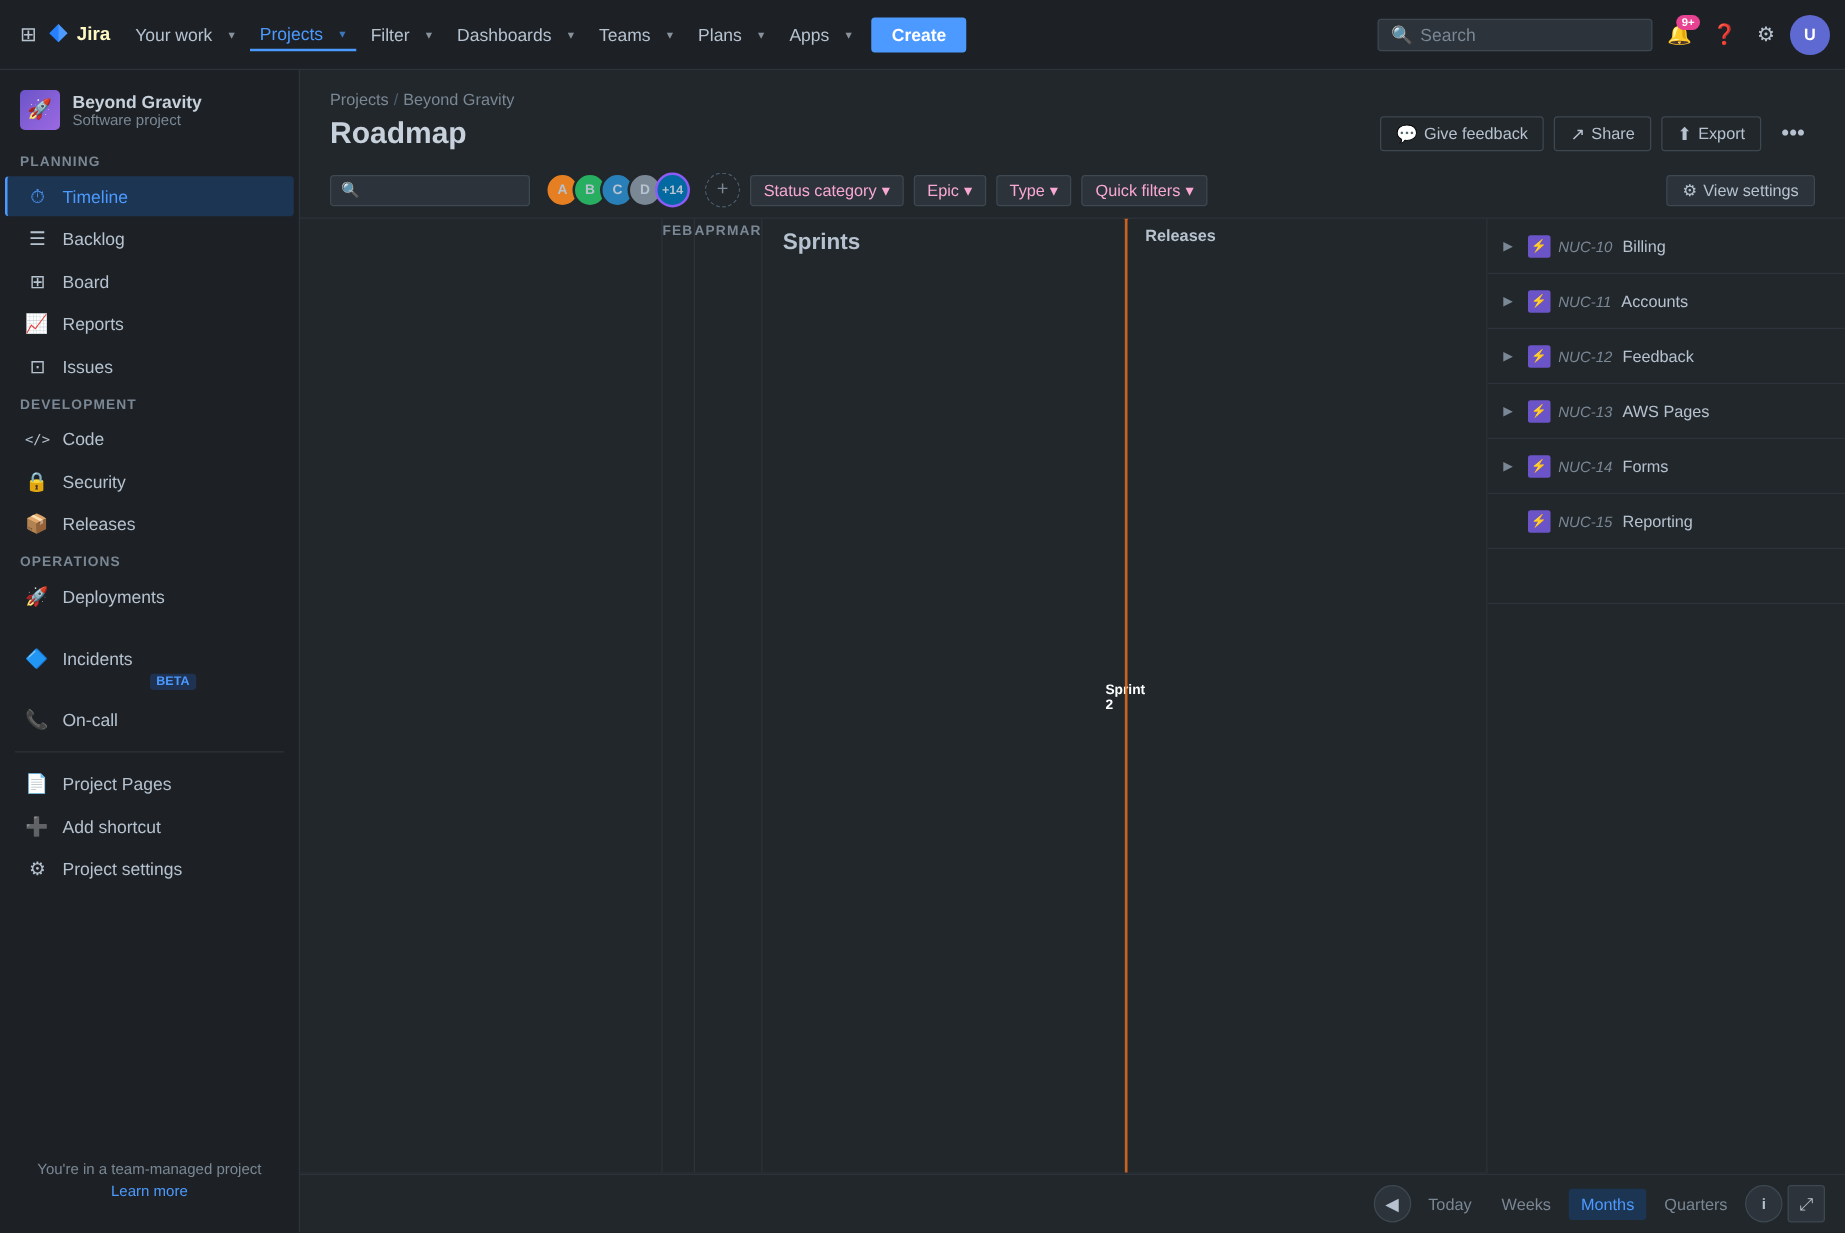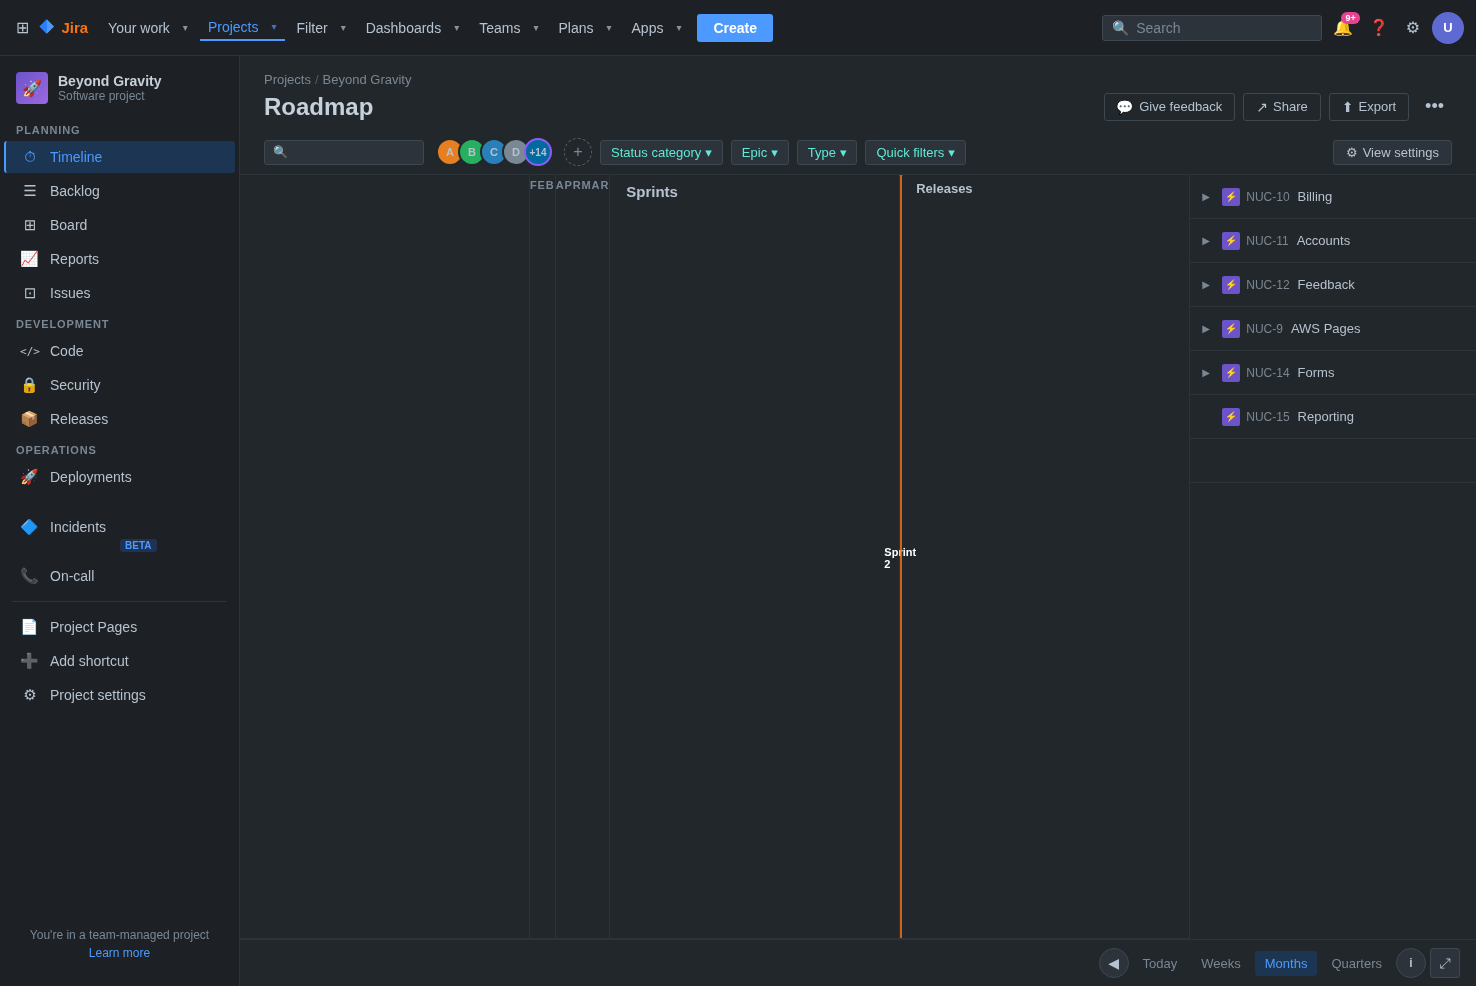--- a/index.html
+++ b/index.html
@@ -55,62 +55,62 @@
 
     
     .toolbar { display: flex; align-items: center; gap: 8px; padding: 8px 24px; border-bottom: 1px solid #2c333a; }
     .search-filter { background: #2c333a; border: 1px solid #3d4851; border-radius: 3px; display: flex; align-items: center; padding: 4px 8px; gap: 6px; width: 160px; }
     .search-filter input { background: none; border: none; color: #b6c2cf; font-size: 13px; outline: none; width: 100%; }
     .avatars { display: flex; align-items: center; margin-left: 4px; }
     .avatar { width: 28px; height: 28px; border-radius: 50%; border: 2px solid #22272b; display: flex; align-items: center; justify-content: center; font-size: 11px; font-weight: 700; margin-left: -6px; cursor: pointer; flex-shrink: 0; }
     .avatar:first-child { margin-left: 0; }
     .avatar-count { background: #0369a1; color: #b6c2cf; width: 28px; height: 28px; border-radius: 50%; border: 2px solid #8b5cf6; display: flex; align-items: center; justify-content: center; font-size: 10px; font-weight: 700; margin-left: -6px; cursor: pointer; }
     .avatar-add { background: none; border: 1px dashed #4d5f6e; color: #7a8794; width: 28px; height: 28px; border-radius: 50%; display: flex; align-items: center; justify-content: center; font-size: 16px; cursor: pointer; margin-left: 4px; }
-    .filter-btn { background: #2c333a; border: 1px solid #3d4851; color: #5eead4; padding: 4px 10px; border-radius: 3px; cursor: pointer; font-size: 13px; display: flex; align-items: center; gap: 4px; justify-content: space-between; }
+    .filter-btn { background: #2c333a; border: 1px solid #3d4851; color: #f9a8d4; padding: 4px 10px; border-radius: 3px; cursor: pointer; font-size: 13px; display: flex; align-items: center; gap: 4px; justify-content: space-between; }
     .view-settings-btn { margin-left: auto; background: #2c333a; border: 1px solid #3d4851; color: #b6c2cf; padding: 4px 12px; border-radius: 3px; cursor: pointer; font-size: 13px; display: flex; align-items: center; gap: 5px; }
 
     
     .gantt { flex: 1; display: flex; flex-direction: row; overflow: hidden; }
     .gantt-header { display: flex; border-bottom: 1px solid #2c333a; flex-shrink: 0; }
     .gantt-left-header { width: 290px; flex-shrink: 0; border-right: 1px solid #2c333a; padding: 8px 16px; }
     .gantt-months { flex: 1; display: flex; }
     .gantt-month { flex: 1; text-align: center; padding: 4px 0 8px; color: #7a8794; font-size: 11px; font-weight: 600; text-transform: uppercase; letter-spacing: 0.08em; border-right: 1px solid #2c333a; }
     .gantt-sprint-row { display: flex; border-bottom: 1px solid #2c333a; flex-shrink: 0; }
-    .gantt-sprint-label { width: 290px; flex-shrink: 0; border-right: 1px solid #2c333a; padding: 8px 16px; color: #b6c2cf; font-size: 15px; font-weight: 600; }
+    .gantt-sprint-label { width: 290px; flex-shrink: 0; border-right: 1px solid #2c333a; padding: 8px 16px; color: #b6c2cf; font-size: 18px; font-weight: 600; }
     .gantt-sprint-timeline { flex: 1; position: relative; display: flex; align-items: center; padding: 4px 0; }
     .sprint-bar { background: #1f6feb; border-radius: 3px; height: 22px; display: flex; align-items: flex-start; justify-content: center; color: #fff; font-size: 11px; font-weight: 600; position: absolute; }
     .releases-header { display: flex; border-bottom: 1px solid #2c333a; flex-shrink: 0; }
     .releases-label { width: 290px; flex-shrink: 0; border-right: 1px solid #2c333a; padding: 6px 16px; color: #b6c2cf; font-size: 13px; font-weight: 600; }
     .releases-timeline { flex: 1; }
     .gantt-rows { flex: 1; overflow-y: auto; }
     .gantt-row { display: flex; border-bottom: 1px solid #2c333a; height: 44px; }
     .gantt-row-label { width: 290px; flex-shrink: 0; border-right: 1px solid #2c333a; display: flex; align-items: center; gap: 6px; padding: 0 8px 0 12px; }
     .row-expand { color: #7a8794; cursor: pointer; font-size: 10px; width: 14px; }
     .row-icon { width: 18px; height: 18px; border-radius: 2px; display: flex; align-items: center; justify-content: center; font-size: 10px; flex-shrink: 0; }
     .row-icon-purple { background: #6b54c8; }
-    .row-issue-id { color: #7a8794; font-size: 12px; margin-right: 2px; white-space: nowrap; }
+    .row-issue-id { color: #7a8794; font-size: 12px; margin-right: 2px; white-space: nowrap; font-style: italic; }
     .row-title { color: #b6c2cf; font-size: 13px; }
     .gantt-row-timeline { flex: 1; position: relative; display: flex; align-items: center; }
     .timeline-bar { height: 22px; border-radius: 3px; position: absolute; display: flex; align-items: center; }
 
     
     .bottom-bar { display: flex; align-items: center; justify-content: flex-end; padding: 8px 16px; border-top: 1px solid #2c333a; gap: 4px; flex-shrink: 0; background: #22272b; }
     .bottom-btn { background: none; border: none; color: #7a8794; padding: 5px 10px; border-radius: 3px; cursor: pointer; font-size: 13px; }
     .bottom-btn.active { background: #1c3553; color: #4c9aff; }
     .bottom-icon-btn { background: #2c333a; border: 1px solid #3d4851; color: #b6c2cf; width: 30px; height: 30px; border-radius: 50%; display: flex; align-items: center; justify-content: center; cursor: pointer; font-size: 14px; }
     .bottom-expand-btn { background: #2c333a; border: 1px solid #3d4851; color: #b6c2cf; width: 30px; height: 30px; border-radius: 3px; display: flex; align-items: center; justify-content: center; cursor: pointer; font-size: 14px; }
     .bottom-info-btn { background: #2c333a; border: 1px solid #3d4851; color: #b6c2cf; width: 30px; height: 30px; border-radius: 50%; display: flex; align-items: center; justify-content: center; cursor: pointer; font-size: 12px; font-weight: 700; }
   </style>
 </head>
 <body>
 
 <nav class="topnav">
   <button class="topnav-logo-grid icon-btn">⊞</button>
   <div class="topnav-logo">
-    <span style="color:#f97316; font-weight:700; font-size:15px; display:flex; align-items:center; gap:4px;">
+    <span style="color:#fef9c3; font-weight:700; font-size:15px; display:flex; align-items:center; gap:4px;">
       <svg width="20" height="20" viewBox="0 0 24 24" fill="none">
           <path d="M11.75 1.5L3 10.25L11.75 19L20.5 10.25L11.75 1.5Z" fill="#4c9aff"></path>
           <path d="M11.75 1.5L3 10.25L11.75 19" fill="#0065ff" opacity="0.5"></path>
         </svg>
       <span>Jira</span>
     </span>
   </div>
   <button class="nav-btn">
       <span>Your work</span> 
       <span class="nav-chevron">▾</span>
@@ -369,21 +369,21 @@
           <div class="gantt-row-timeline" style="position:relative;">
             <div class="timeline-bar" style="left:3%; width:25%; background:#b8860b;"></div>
             <div style="position:absolute; top:0; bottom:0; left:12%; width:2px; background:#f97316; opacity:0.8;"></div>
           </div>
         </div>
 
         <div class="gantt-row">
           <div class="gantt-row-label">
             <span class="row-expand">▶</span>
             <div class="row-icon row-icon-purple">⚡</div>
-            <span class="row-issue-id">NUC-9</span>
+            <span class="row-issue-id">NUC-13</span>
             <span class="row-title">AWS Pages</span>
           </div>
           <div class="gantt-row-timeline" style="position:relative;">
             <div class="timeline-bar" style="left:3%; width:25%; background:#ff7452;"></div>
             <div style="position:absolute; top:0; bottom:0; left:12%; width:2px; background:#f97316; opacity:0.8;"></div>
           </div>
         </div>
 
         <div class="gantt-row">
           <div class="gantt-row-label">

